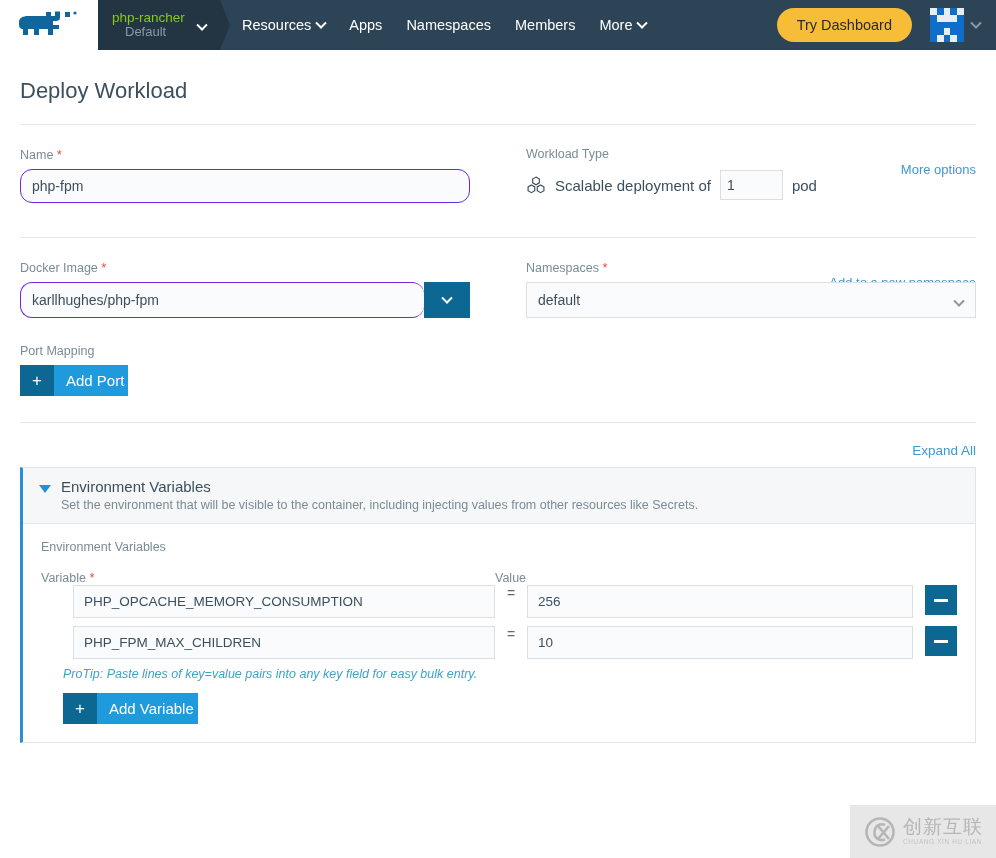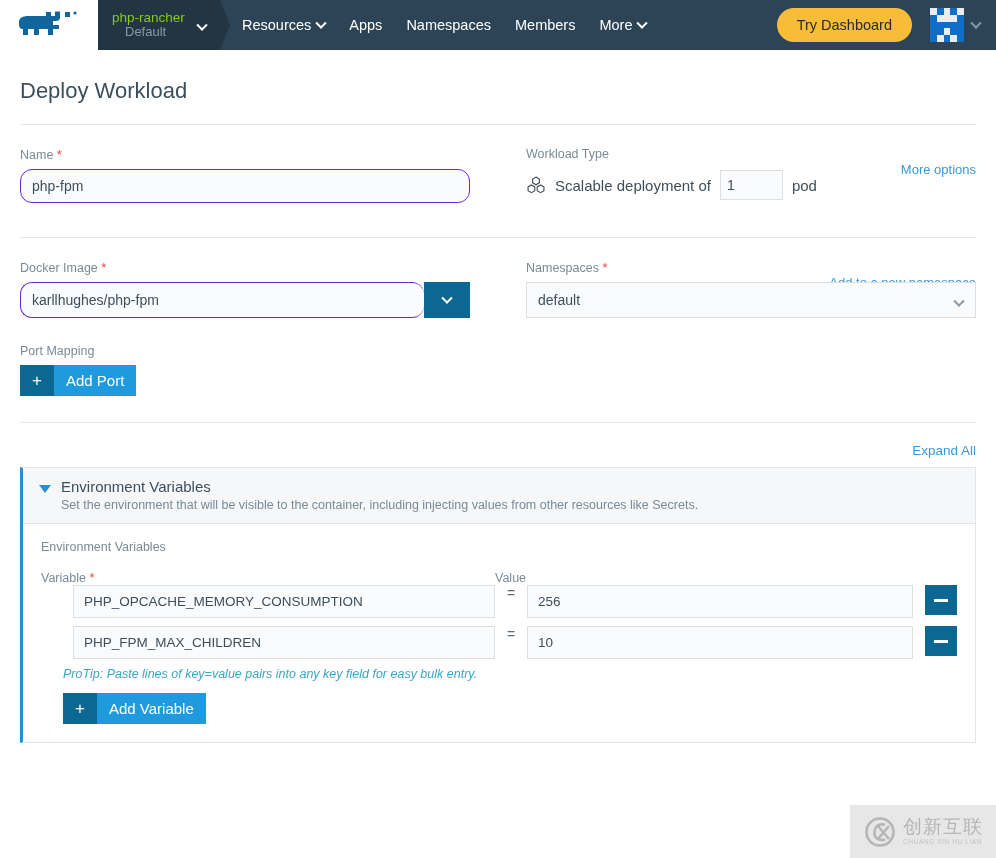--- a/index.html
+++ b/index.html
@@ -199,21 +199,21 @@
     background: #0c6893;
     color: #fff;
     display: flex; align-items: center; justify-content: center;
     font-size: 17px; line-height: 1;
   }
   .addbtn .cap {
     background: #1f9bdd;
     color: #ffffff;
     font-size: 15px;
     display: flex; align-items: center;
-    padding: 0 12px 0 12px;
+    padding: 0 4px 0 12px;
   }
 
   
   .expand-all-row {
     text-align: right;
     padding-top: 18px;
     padding-bottom: 8px;
   }
   .expand-all {
     font-size: 13.5px; color: #3d98d3; cursor: pointer;

